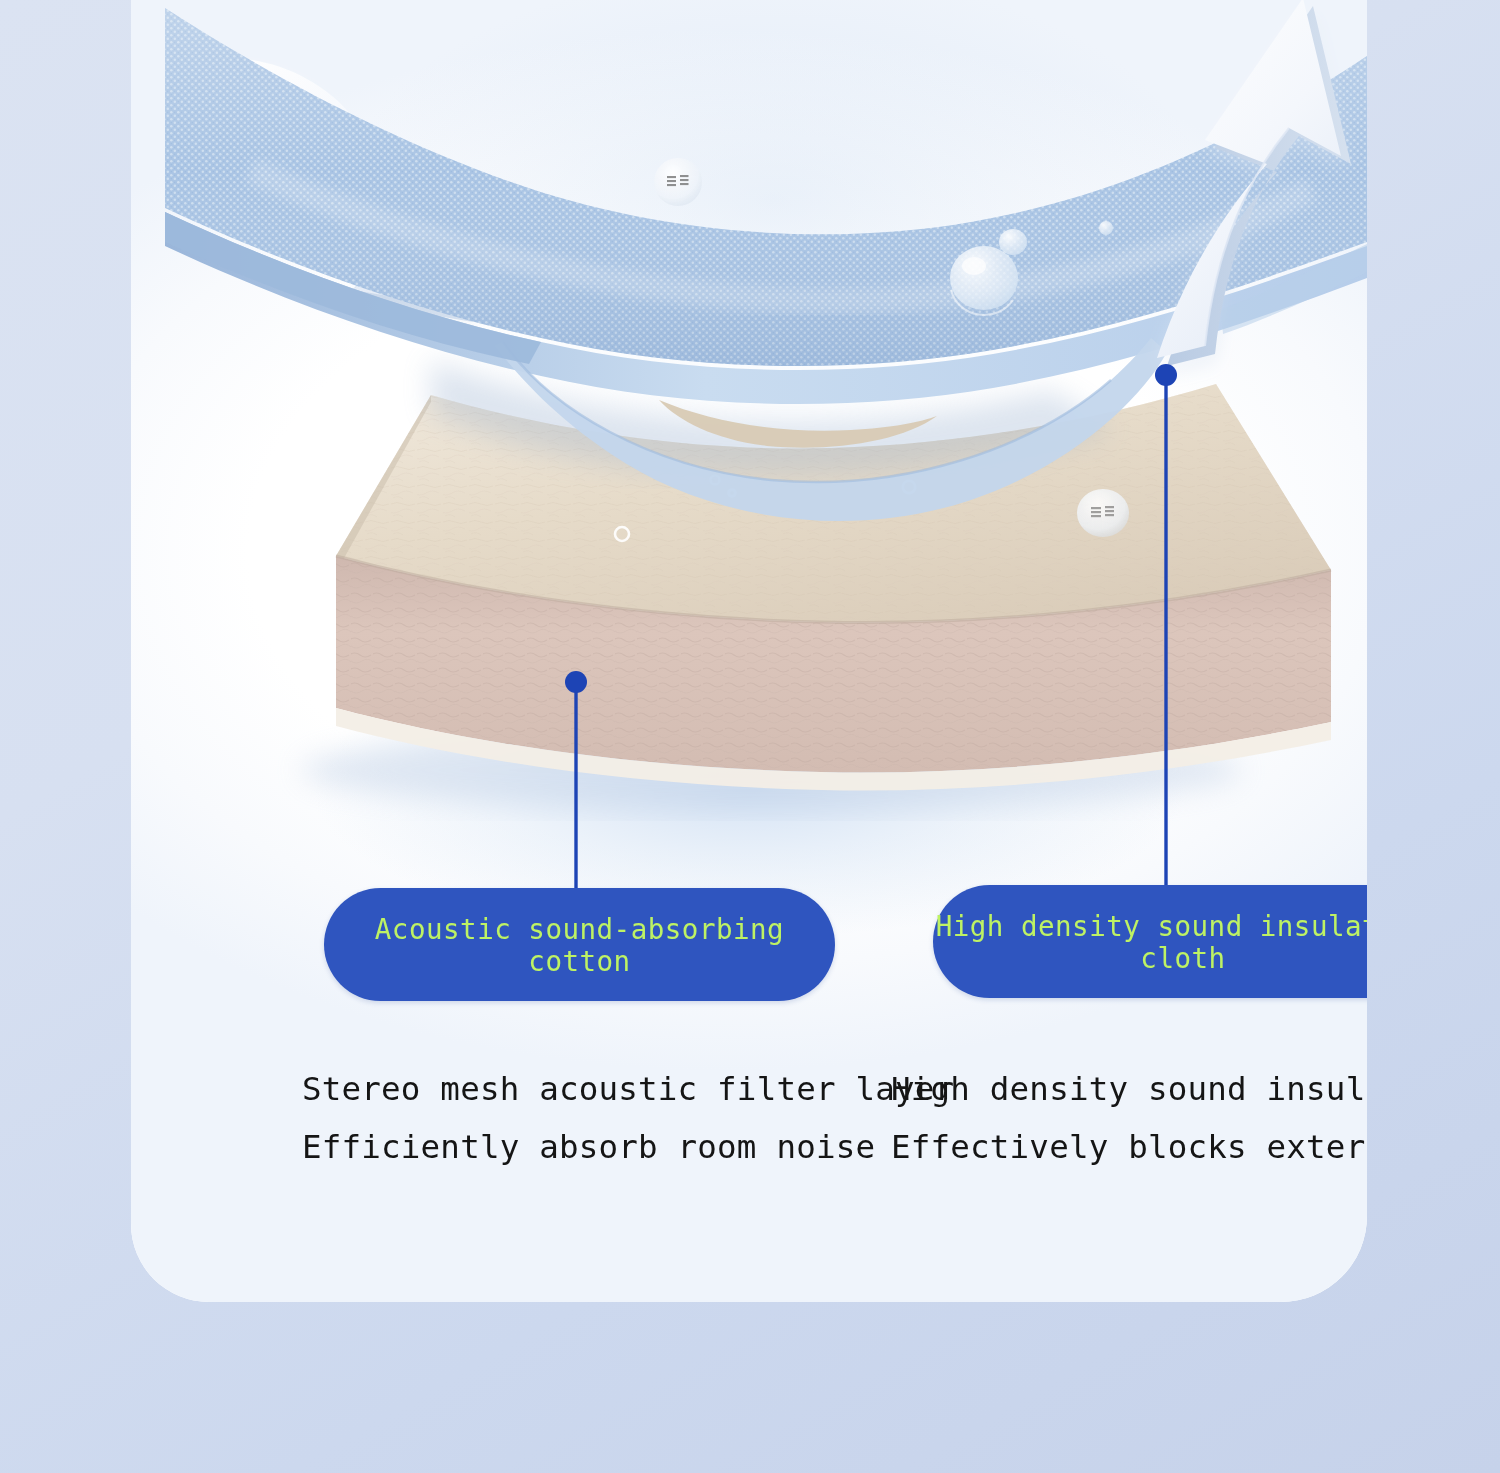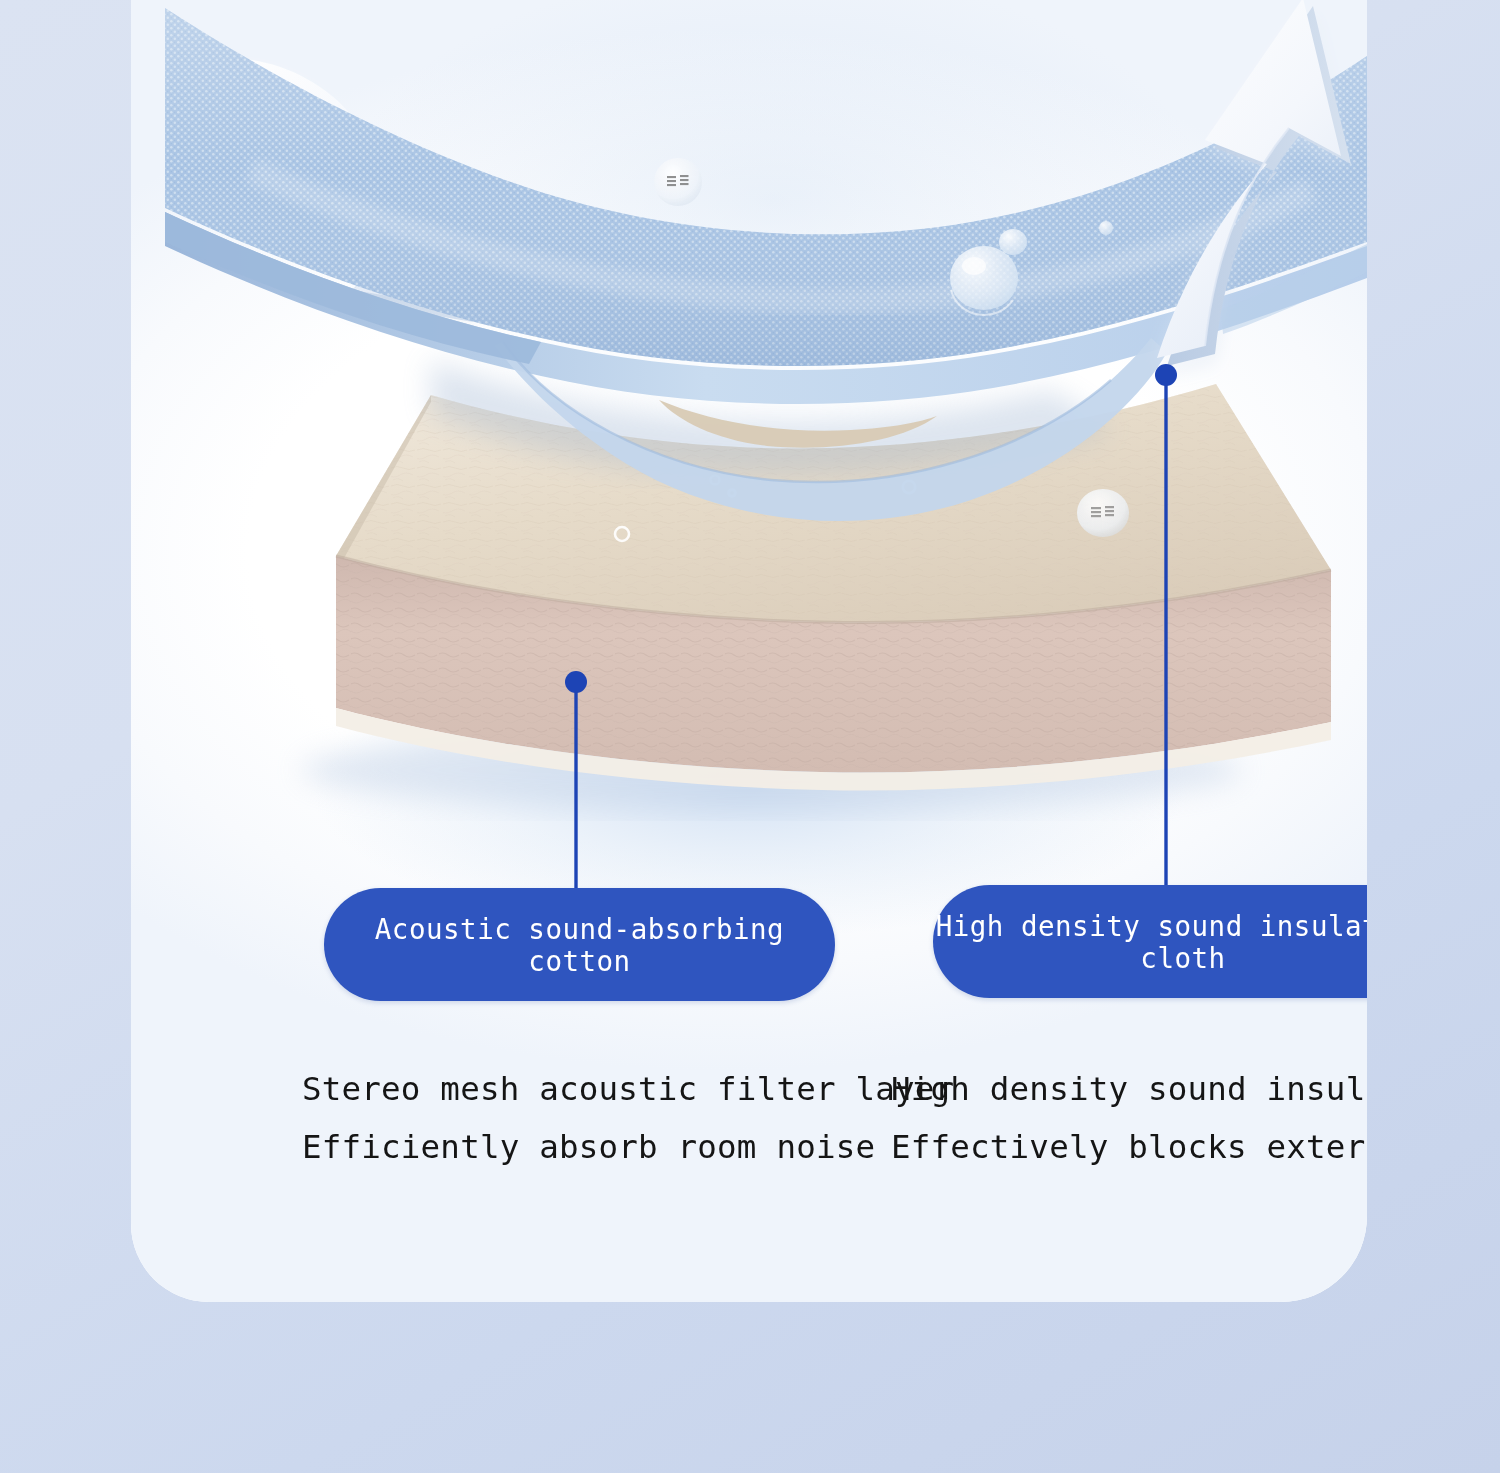--- a/index.html
+++ b/index.html
@@ -70,21 +70,21 @@
   }
 
   
   .pill {
     position: absolute;
     display: flex;
     align-items: center;
     justify-content: center;
     background: #2f55bf;
     border-radius: 60px;
-    color: #ffffff;
+    color: #bef264;
     font-family: "DejaVu Sans Mono", "Liberation Mono", monospace;
     letter-spacing: 0.5px;
     text-align: center;
     box-shadow: 0 2px 5px rgba(40,70,150,0.18);
     user-select: none;
   }
   #pill-left {
     left: 193px;
     top: 928px;
     width: 511px;

